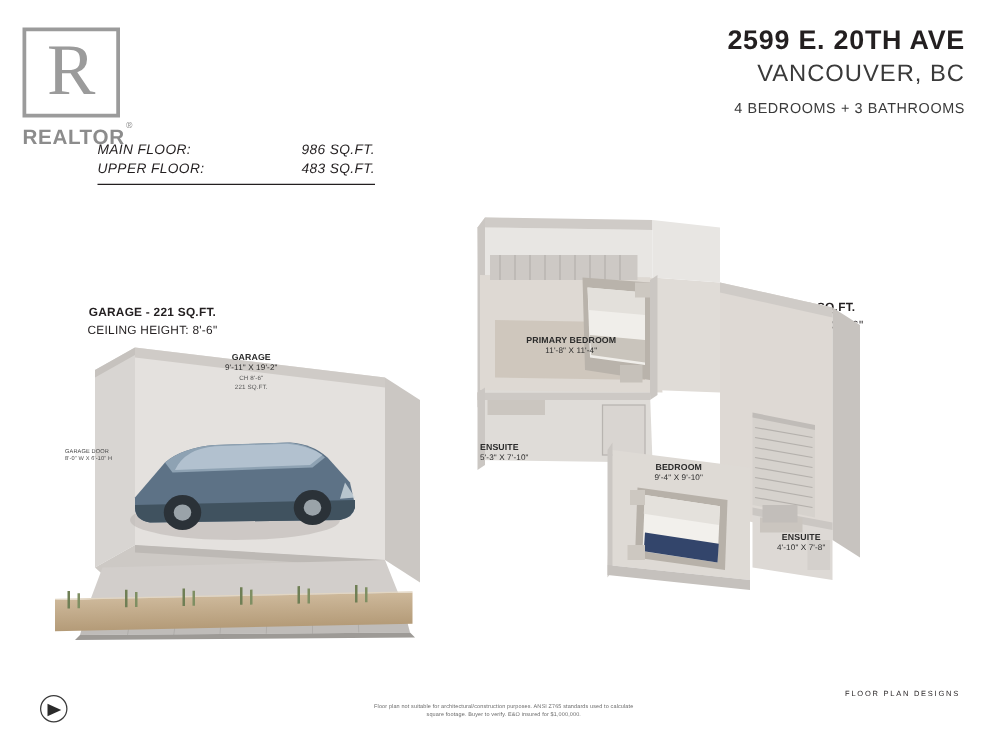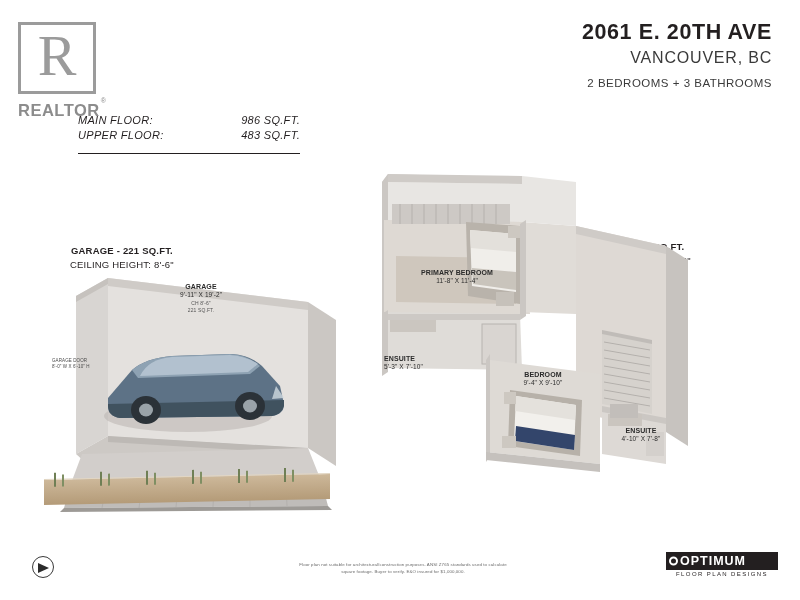--- a/index.html
+++ b/index.html
@@ -67,21 +67,21 @@
     text-align: right;
   }
   .title-block .addr1 {
     font-size: 21.5px;
     font-weight: 700;
     letter-spacing: 0.6px;
     line-height: 1.15;
     color: #231f20;
   }
   .title-block .addr2 {
-    font-size: 16px;
+    font-size: 19px;
     font-weight: 400;
     letter-spacing: 0.8px;
     line-height: 1.35;
     color: #3a3a3a;
     margin-top: 2px;
   }
   .title-block .beds {
     font-size: 11.5px;
     letter-spacing: 0.5px;
     margin-top: 9px;
@@ -98,21 +98,21 @@
     font-style: italic;
   }
   .area-row {
     display: flex;
     justify-content: space-between;
     padding: 1.5px 0;
     letter-spacing: 0.3px;
   }
   .area-row .lbl { text-align: left; }
   .area-row .val { text-align: right; font-variant-numeric: tabular-nums; }
-  .area-row.ruled { border-bottom: 1px solid #231f20; padding-bottom: 12px; }
+  .area-row.ruled { border-bottom: 1px solid #231f20; padding-bottom: 6px; }
   .area-row.total { font-weight: 700; padding-top: 2.5px; }
   .area-gap { height: 13px; }
 
   
   .caption {
     position: absolute;
     font-size: 9.5px;
     letter-spacing: 0.2px;
     line-height: 1.45;
   }
@@ -208,23 +208,23 @@
 <div class="realtor-logo">
   <div class="realtor-mark">
     <span class="r-glyph">R</span>
   </div>
   <div class="realtor-word">
     <span>REALTOR</span><sup>®</sup>
   </div>
 </div>
 
 <div class="title-block">
-  <div class="addr1">2061 E. 20TH AVE</div>
+  <div class="addr1">2599 E. 20TH AVE</div>
   <div class="addr2">VANCOUVER, BC</div>
-  <div class="beds">2 BEDROOMS + 3 BATHROOMS</div>
+  <div class="beds">4 BEDROOMS + 3 BATHROOMS</div>
 </div>
 
 <div class="area-table">
   <div class="area-row">
     <span class="lbl">MAIN FLOOR:</span>
     <span class="val">986 SQ.FT.</span>
   </div>
   <div class="area-row ruled">
     <span class="lbl">UPPER FLOOR:</span>
     <span class="val">483 SQ.FT.</span>
@@ -438,18 +438,14 @@
   </div>
 </div>
 
 <div class="north-arrow">
   <span class="tri"></span>
 </div>
 
 <div class="disclaimer">Floor plan not suitable for architectural/construction purposes. ANSI Z765 standards used to calculate square footage. Buyer to verify. E&amp;O insured for $1,000,000.</div>
 
 <div class="optimum">
-  <div class="opt-main">
-    <span class="dot"></span>
-    <span>OPTIMUM</span>
-  </div>
   <div class="opt-sub">FLOOR PLAN DESIGNS</div>
 </div>
 
 </body></html>

